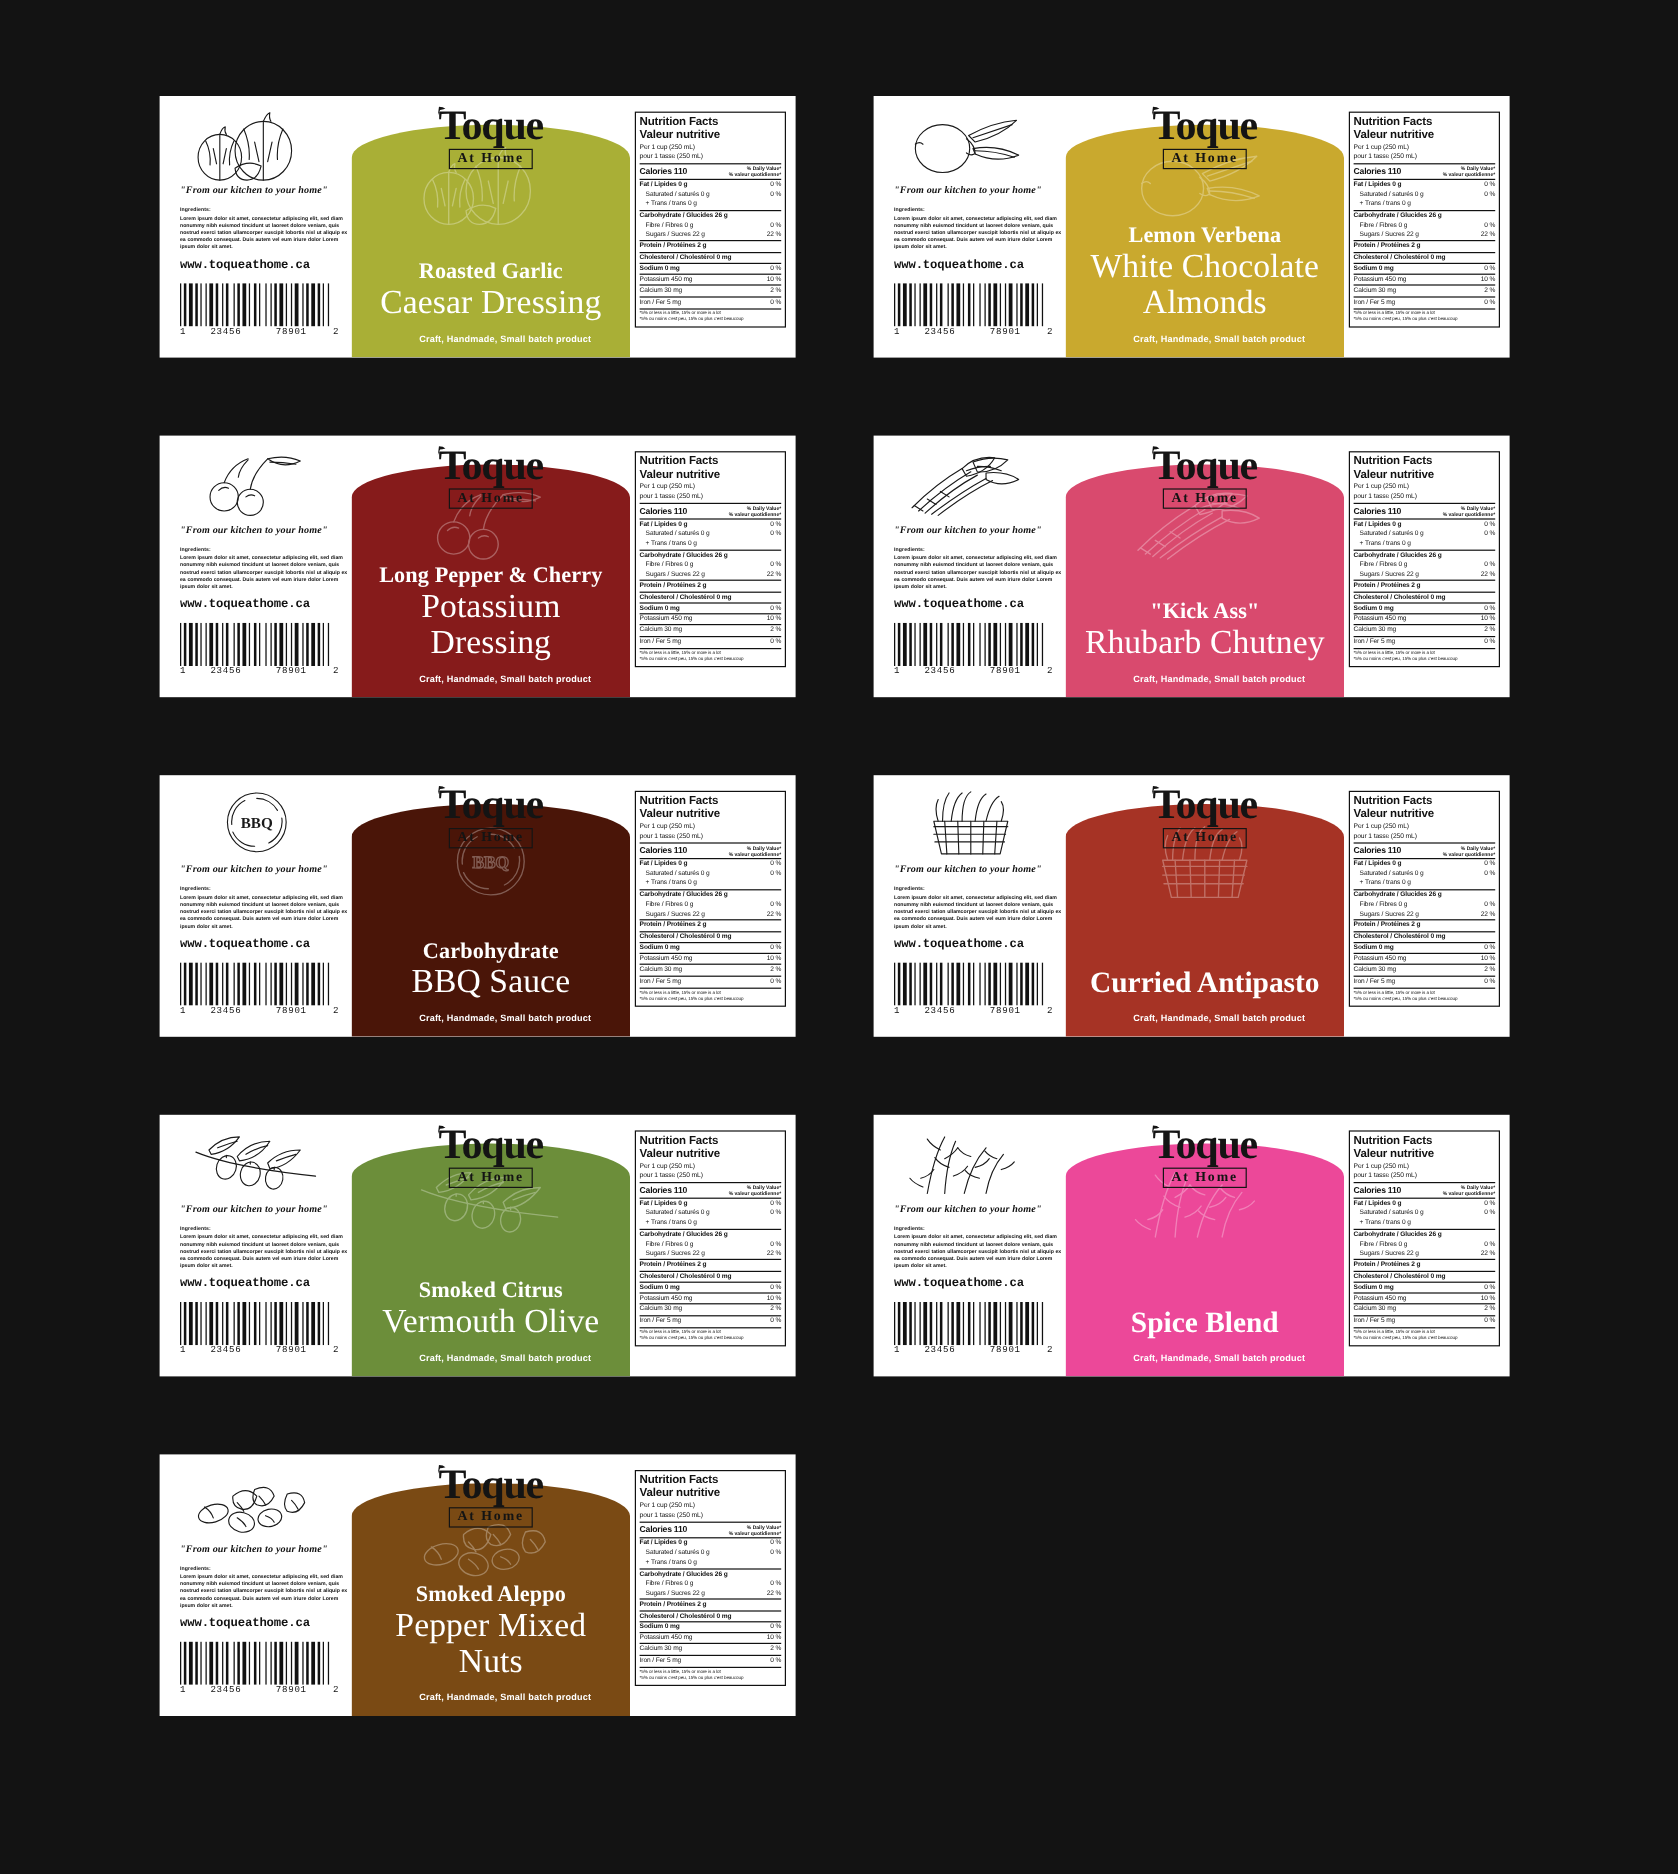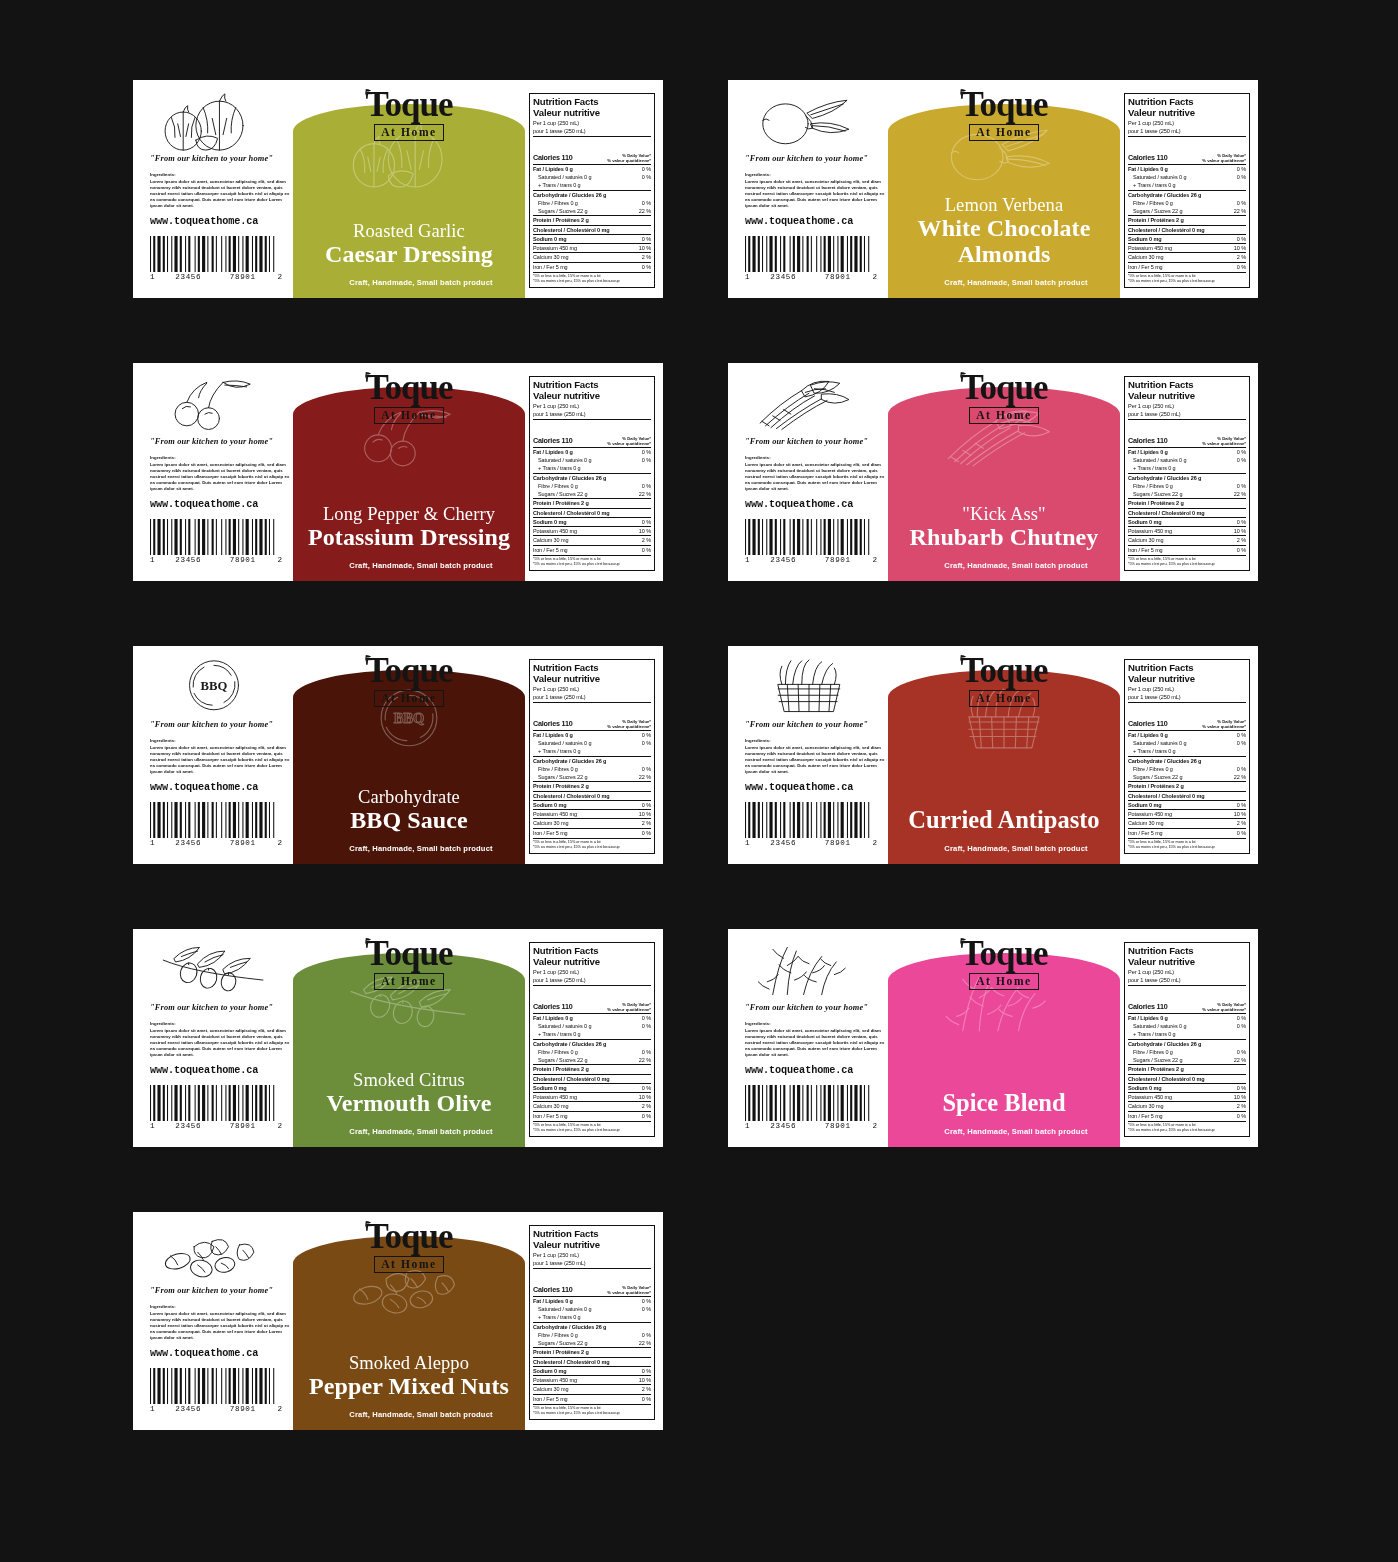--- a/index.html
+++ b/index.html
@@ -158,27 +158,27 @@
     left:0; right:0;
     bottom:30px;
     text-align:center;
     color:#fff;
     z-index:3;
     font-family:"Liberation Serif", serif;
     padding:0 8px;
   }
   .title-1 {
     font-size:18.5px;
-    font-weight:normal;
+    font-weight:bold;
     line-height:1.08;
     letter-spacing:.1px;
   }
   .title-2 {
-    font-size:24px;
-    font-weight:bold;
+    font-size:28px;
+    font-weight:normal;
     line-height:1.08;
     letter-spacing:.1px;
   }
   .title-solo {
     font-size:24.5px;
     font-weight:bold;
     line-height:1.1;
   }
   .craft {
     position:absolute;
@@ -213,21 +213,21 @@
     align-items:flex-start;
     font-size:5.5px;
     line-height:1.5;
     letter-spacing:-.1px;
   }
   .nf-row .v { padding-left:3px; white-space:nowrap; }
   .rule-thick { border-top:1.7px solid #111; margin-top:1px; }
   .rule-thin  { border-top:.8px solid #111; }
   .cal-line {
     display:flex; justify-content:space-between; align-items:center;
-    padding-top:16px;
+    padding-top:1px;
   }
   .cal-left { font-size:7.2px; font-weight:bold; letter-spacing:-.2px; }
   .cal-right { font-size:4.2px; font-weight:bold; text-align:right; line-height:1.22; }
   .b { font-weight:bold; }
   .ind1 { padding-left:5px; }
   .nf-foot { font-size:3.8px; line-height:1.35; padding-top:1.5px; letter-spacing:-.05px;}
 </style>
 </head>
 <body>
 

